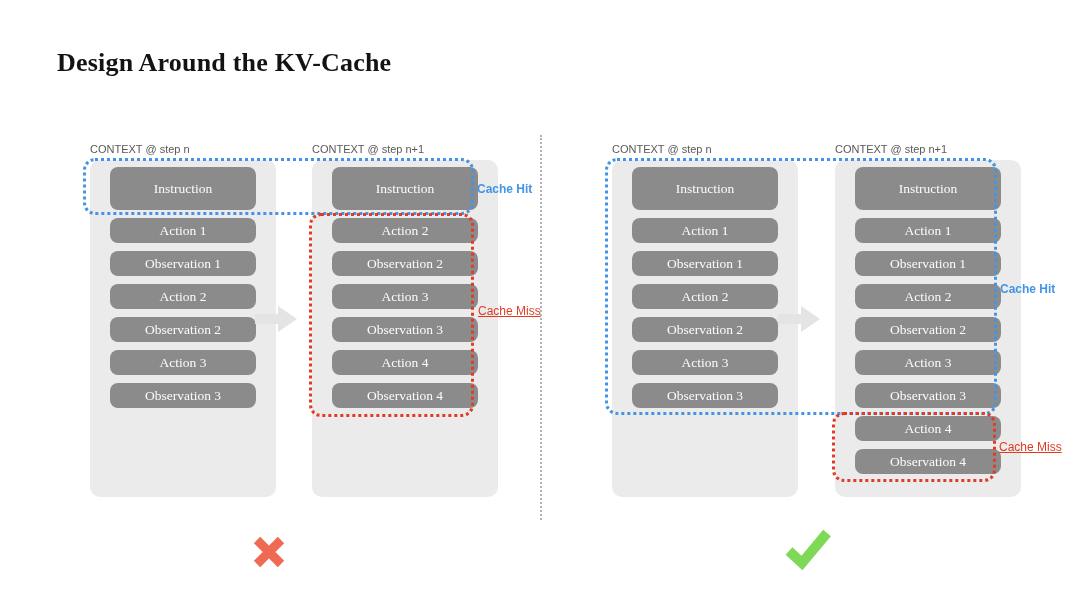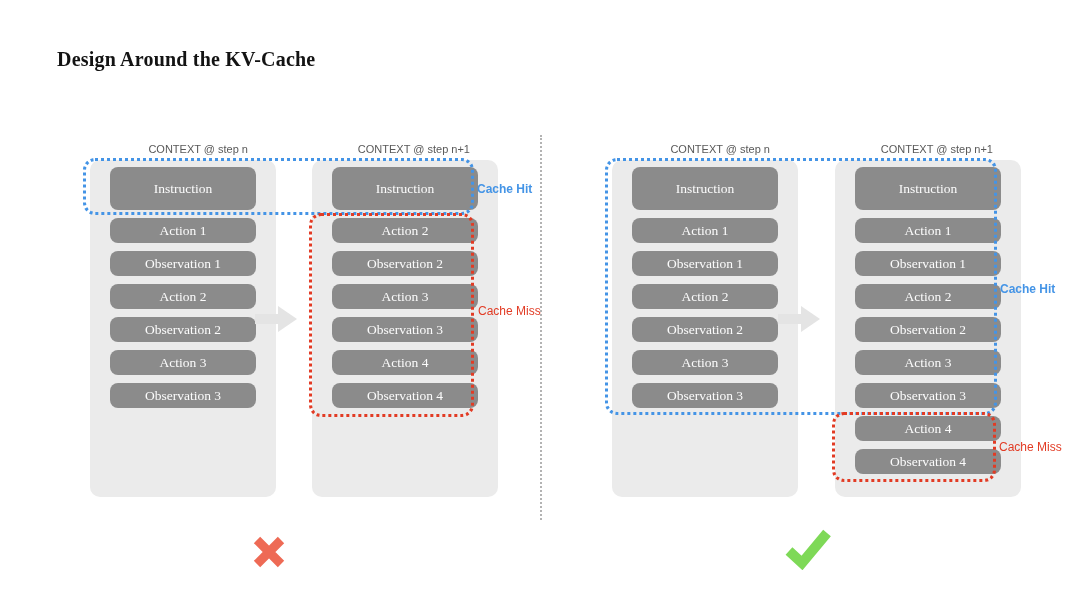--- a/index.html
+++ b/index.html
@@ -11,37 +11,37 @@
     overflow: hidden;
     font-family: "Liberation Sans", sans-serif;
   }
   .title {
     position: absolute;
     left: 57px;
     top: 48px;
     margin: 0;
     font-family: "Liberation Serif", serif;
     font-weight: 700;
-    font-size: 20px;
+    font-size: 26px;
     letter-spacing: 0.2px;
     color: var(--title_text, #111);
   }
   .divider {
     position: absolute;
     left: 540px;
     top: 135px;
     height: 385px;
     width: 0;
     border-left: 2px dotted var(--divider, #b3b3b3);
   }
   .col-header {
     position: absolute;
     top: 143px;
     width: 158px;
-    text-align: right;
+    text-align: left;
     font-size: 11px;
     color: var(--header_text, #595959);
     white-space: nowrap;
   }
   .ctx-col {
     position: absolute;
     top: 160px;
     width: 186px;
     height: 337px;
     background: var(--container, #ebebeb);
@@ -75,21 +75,21 @@
     pointer-events: none;
   }
   .outline.hit  { border: 3px dotted var(--hit,  #4494e6); }
   .outline.miss { border: 3px dotted var(--miss, #e23b24); }
   .cache-label {
     position: absolute;
     font-size: 12px;
     white-space: nowrap;
   }
   .cache-label.hit  { color: var(--hit,  #4494e6); font-weight: bold; }
-  .cache-label.miss { color: var(--miss, #e23b24); }
+  .cache-label.miss { color: var(--miss, #e23b24); text-decoration: underline; }
   .arrow {
     position: absolute;
     top: 306px;
     width: 42px;
     height: 26px;
     color: #e4e4e4;
   }
   .verdict { position: absolute; }
   .verdict.cross { color: var(--cross, #ee6a55); }
   .verdict.check { color: var(--check, #7ed957); }

